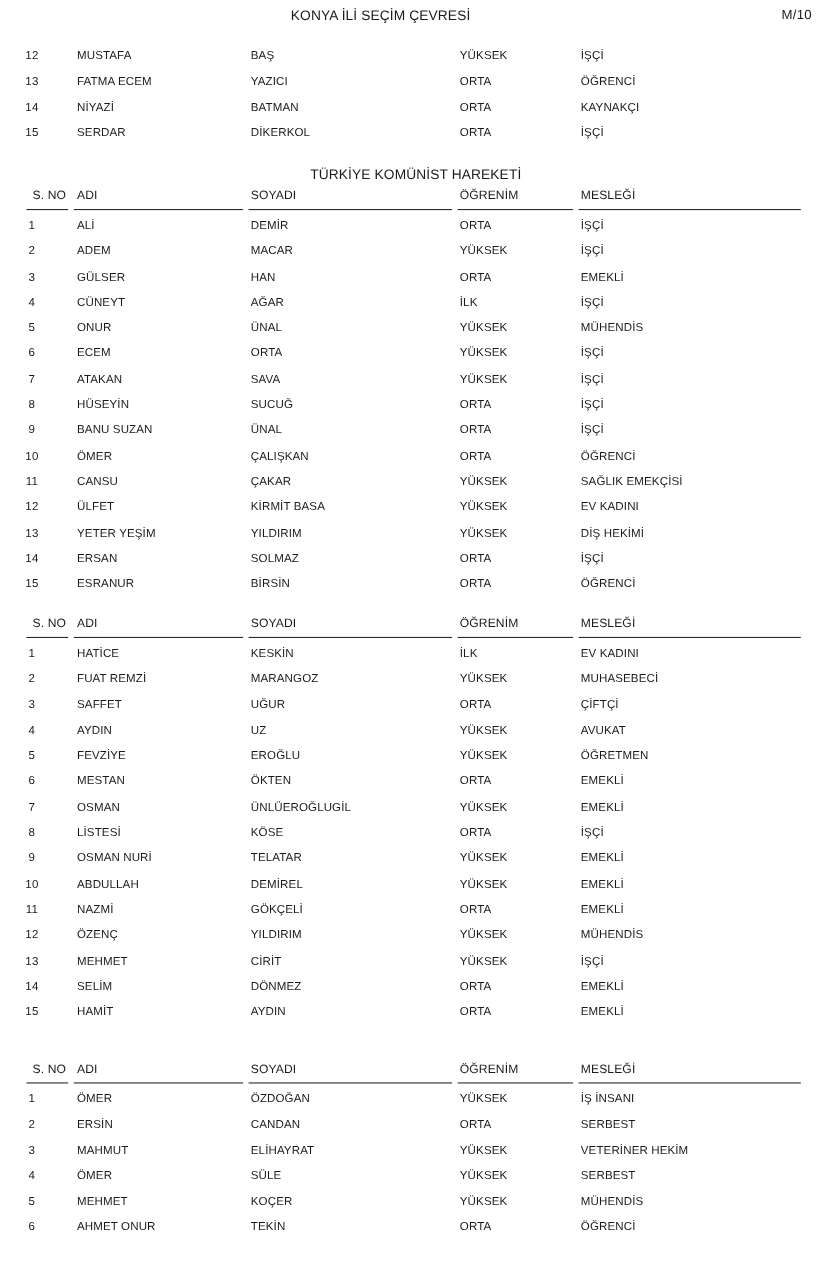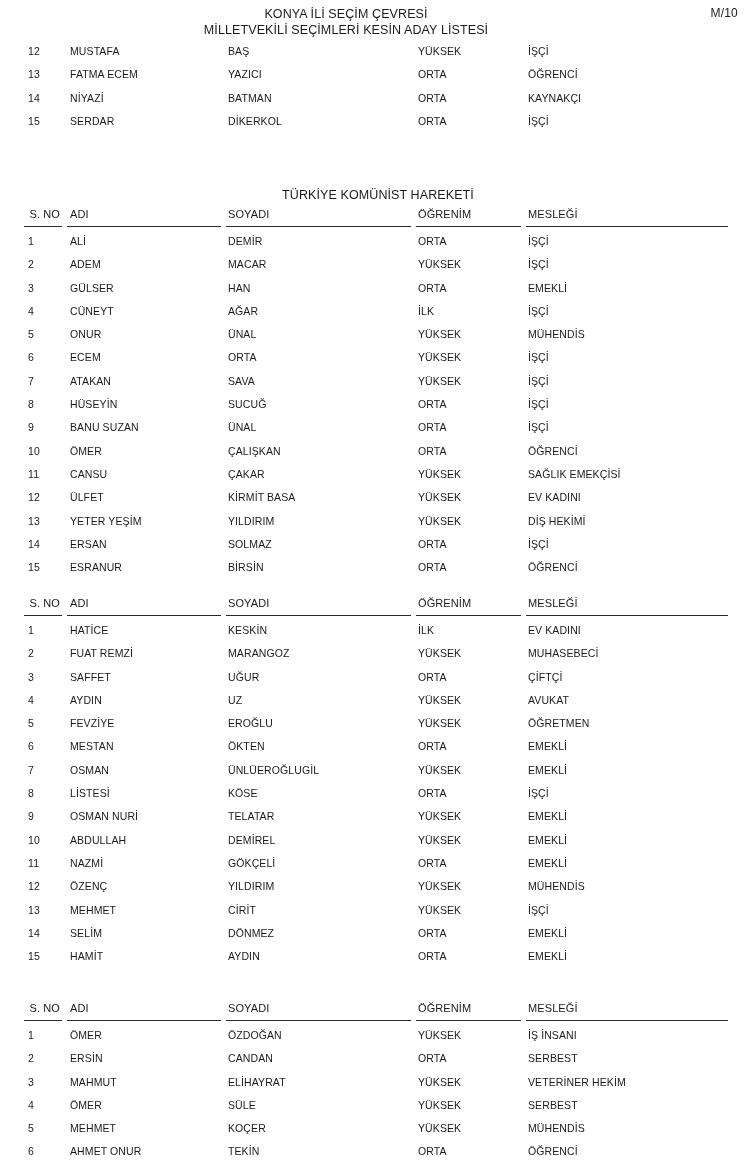--- a/index.html
+++ b/index.html
@@ -54,21 +54,20 @@
     top: 40px;
     left: 0;
     width: 756px;
   }
 
   
   .party-section {
     position: absolute;
     left: 0;
     width: 756px;
-    margin-top: 36px;
   }
   .party-title {
     text-align: center;
     font-size: 12.5px;
     letter-spacing: 0.1px;
     height: 18px;
     line-height: 18px;
     white-space: nowrap;
   }
 
@@ -83,21 +82,21 @@
     line-height: 23.3px;
     white-space: nowrap;
   }
   .row .c {
     position: absolute;
     top: 0;
     font-size: 10.5px;
     letter-spacing: 0.1px;
     white-space: nowrap;
   }
-  .c-no     { left: 28px;  width: 26px; text-align: left; }
+  .c-no     { left: 16px;  width: 26px; text-align: center; }
   .c-ad     { left: 70px;  }
   .c-soyad  { left: 228px; }
   .c-ogr    { left: 418px; }
   .c-meslek { left: 528px; }
 
   .head-row {
     height: 21px;
     line-height: 21px;
   }
   .head-row .c {
@@ -124,21 +123,20 @@
   .seg-4 { left: 416px; width: 105px; }
   .seg-5 { left: 526px; width: 202px; }
 </style>
 </head>
 <body>
 
 <div class="page">
 
   <div class="doc-header">
     <span class="line">KONYA İLİ SEÇİM ÇEVRESİ</span>
-    <span class="line">MİLLETVEKİLİ SEÇİMLERİ KESİN ADAY LİSTESİ</span>
   </div>
   <div class="page-marker">M/10</div>
 
   <div class="carry-block">
     <div class="cand-table" id="carry-rows">
         <div class="row">
           <span class="c c-no">12</span>
           <span class="c c-ad">MUSTAFA</span>
           <span class="c c-soyad">BAŞ</span>
           <span class="c c-ogr">YÜKSEK</span>

